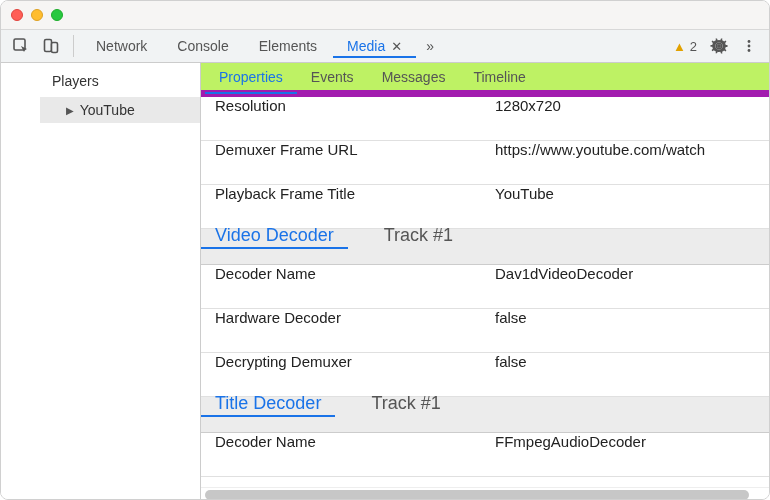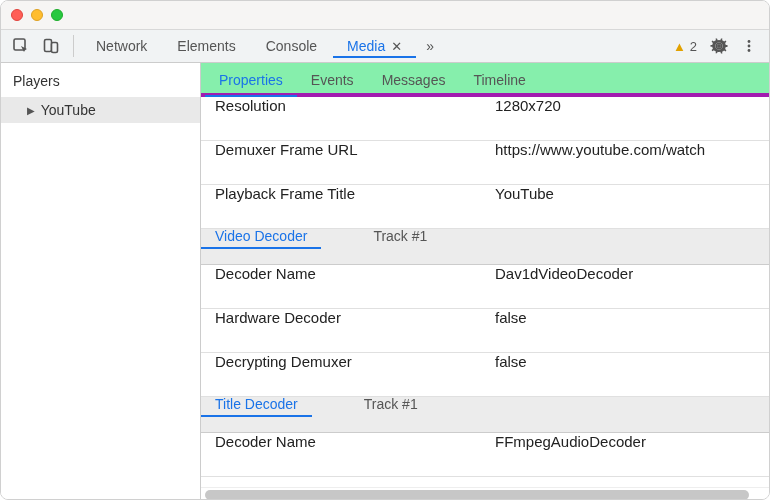--- a/index.html
+++ b/index.html
@@ -75,20 +75,21 @@
 
     
     .workspace {
       display: flex;
       height: calc(500px - 28px - 34px);
     }
     .sidebar {
       width: 200px;
       border-right: 1px solid #ccc;
       background: #fff;
+      padding-left: 39px;
     }
     .sidebar-header {
       padding: 10px 12px 8px;
       font-size: 14px;
       color: #333;
     }
     .player-item {
       display: flex; align-items: center;
       gap: 6px;
       padding: 4px 10px 4px 26px;
@@ -101,25 +102,25 @@
 
     .main {
       flex: 1;
       display: flex;
       flex-direction: column;
       position: relative;
       overflow: hidden;
     }
     .subtabs {
       display: flex;
-      align-items: flex-start;
+      align-items: center;
       height: 34px;
-      border-bottom: 4px solid #a21caf;
+      border-bottom: 7px solid #a21caf;
       padding: 0 4px;
-      background: #86efac;
+      background: #bef264;
     }
     .subtab {
       padding: 0 14px;
       height: 34px;
       display: flex; align-items: center;
       color: #555;
       font-size: 14px;
       cursor: default;
     }
     .subtab.selected {
@@ -152,22 +153,22 @@
     }
 
     
     .section-row {
       display: flex;
       align-items: flex-end;
       height: 36px;
       border-bottom: 1px solid #ccc;
       background: #ececec;
       padding: 0 0 16px 0;
-      gap: 24px;
-      font-size: 14px;
+      gap: 8px;
+      font-size: 18px;
     }
     .section-tab {
       padding: 0 14px 6px;
       color: #1a73e8;
       border-bottom: 2px solid #1a73e8;
       margin-bottom: -1px;
       height: 100%;
       display: flex; align-items: center;
     }
     .section-info {
@@ -223,24 +224,24 @@
       <rect x="2.5" y="2.5" width="7" height="12" rx="1.5"></rect>
       <rect x="9.5" y="5.5" width="6" height="10" rx="1.5" fill="#f1f3f4"></rect>
     </svg>
   </div>
   <div class="divider"></div>
 
   <div class="tab">
     <span>Network</span>
   </div>
   <div class="tab">
+    <span>Console</span>
+  </div>
+  <div class="tab">
     <span>Elements</span>
-  </div>
-  <div class="tab">
-    <span>Console</span>
   </div>
   <div class="tab selected">
     <span>Media</span>
     <span class="x">✕</span>
   </div>
   <div class="tab" style="padding:0 8px">
     <span>»</span>
   </div>
 
   <div class="spacer"></div>

